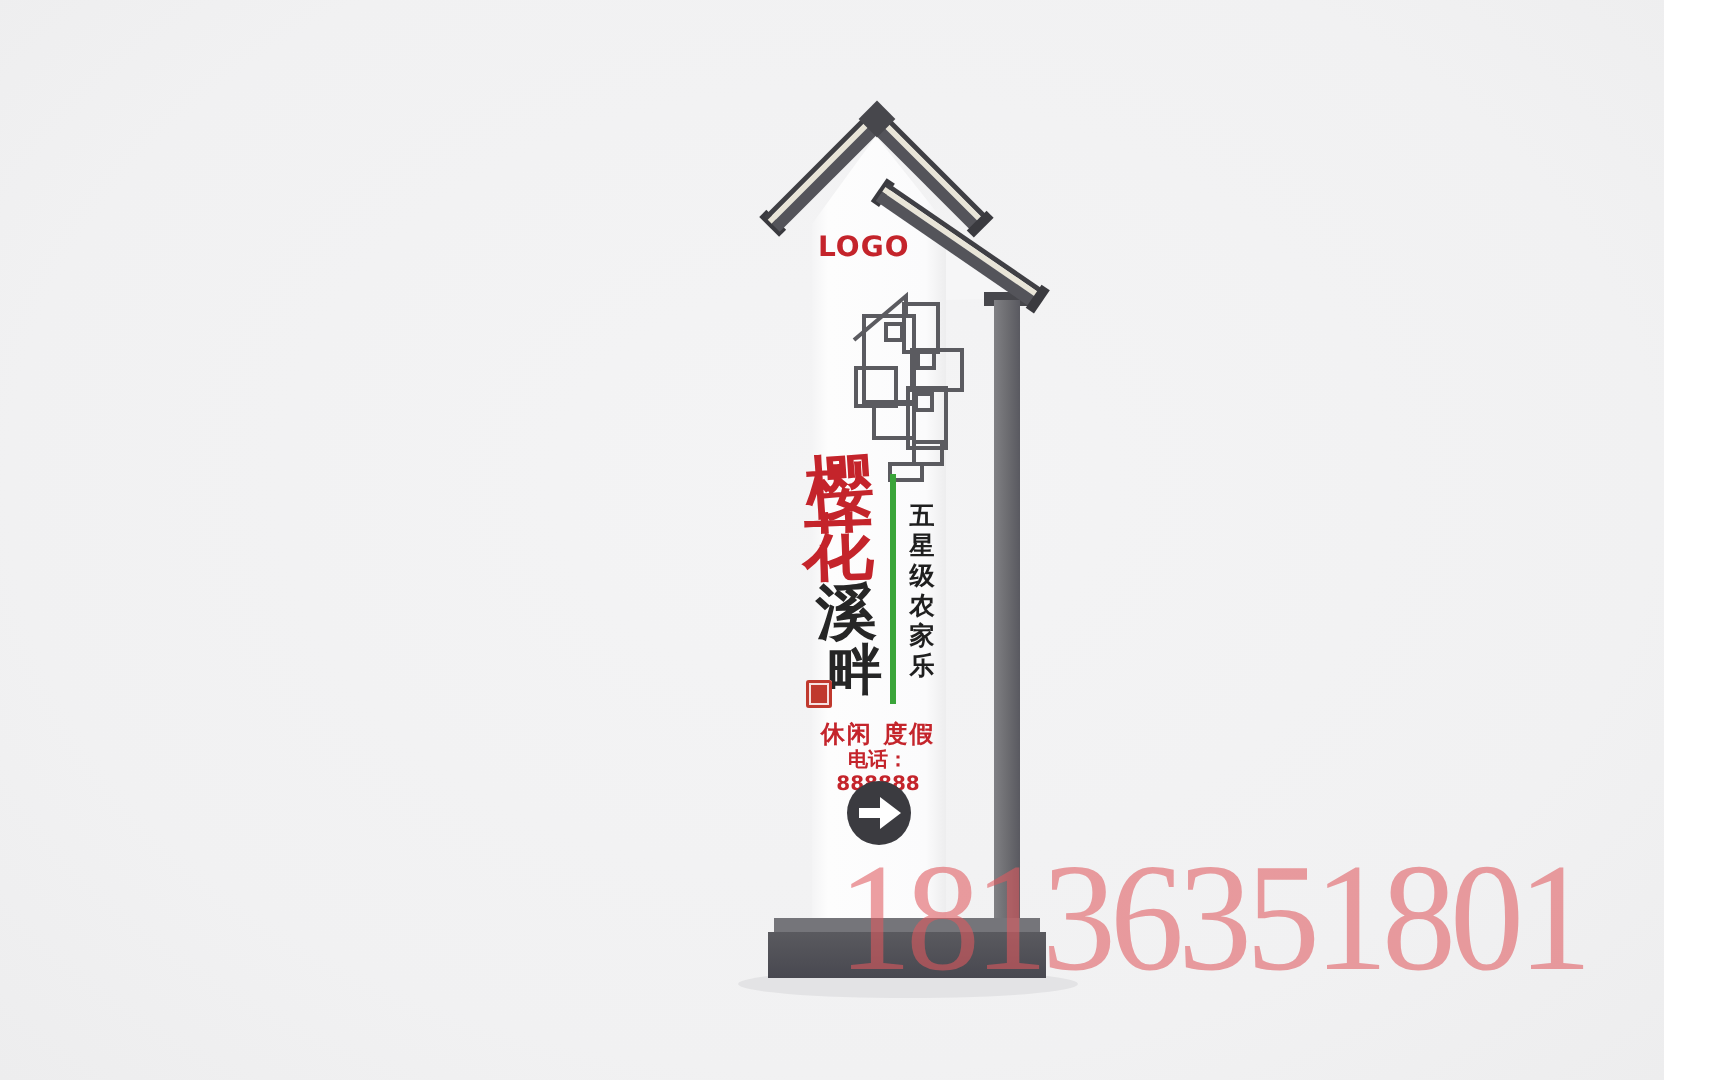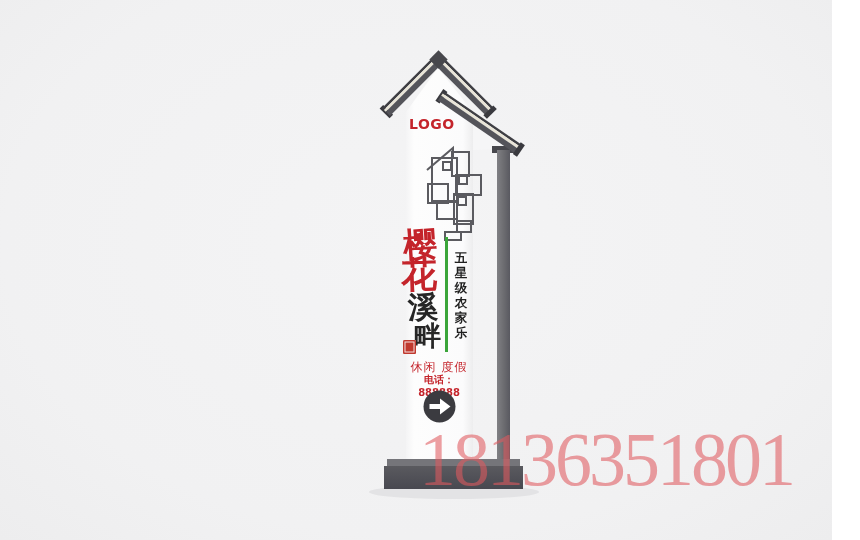--- a/index.html
+++ b/index.html
@@ -35,21 +35,21 @@
     left:445px;top:237px;width:3px;height:115px;
     background:#3aa53a;z-index:3;
   }
   .tagline-col{
     left:452px;top:250px;width:18px;z-index:3;
     display:flex;flex-direction:column;align-items:center;
     font-size:12.5px;font-weight:600;color:#1f1f1f;line-height:15.1px;
   }
   .services-text{
     left:404px;top:359px;width:70px;text-align:center;z-index:3;
-    font-size:12px;font-weight:400;color:#c4242b;letter-spacing:1px;
+    font-size:12px;font-weight:700;color:#c4242b;letter-spacing:1px;
   }
   .phone-text{
     left:404px;top:373px;width:70px;text-align:center;z-index:3;
     font-size:10px;font-weight:800;color:#c4242b;
   }
   .arrow-wrap{left:423px;top:390px;width:33px;height:33px;z-index:3;}
   .watermark-text{
     left:419px;top:421px;z-index:6;
     font-family:"Liberation Serif","DejaVu Serif",serif;
     font-size:74px;font-weight:400;letter-spacing:-3px;line-height:1;

